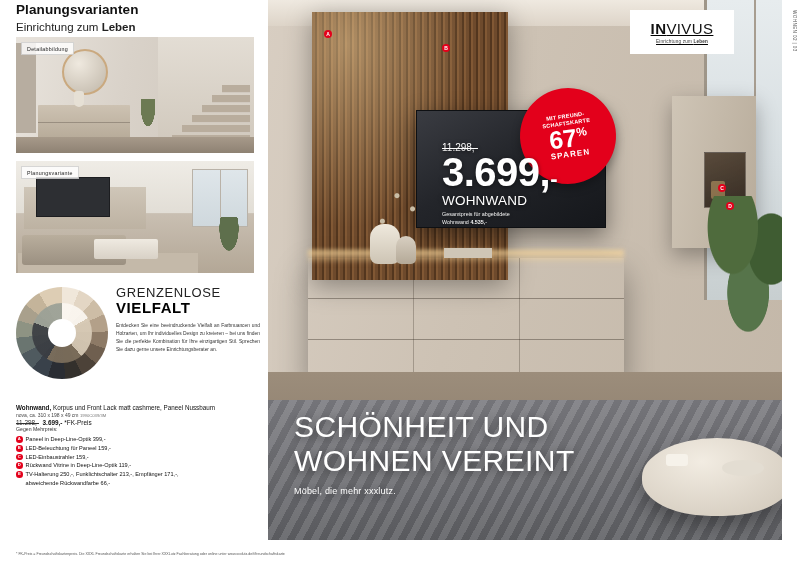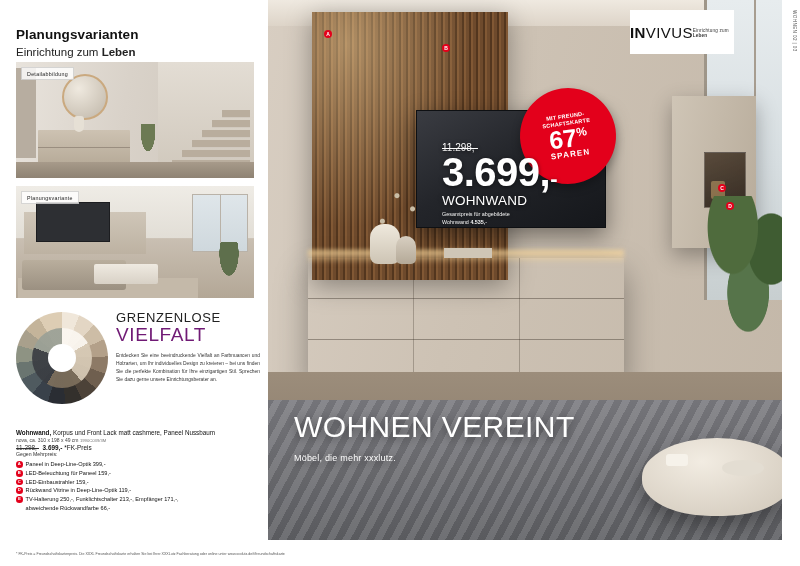--- a/index.html
+++ b/index.html
@@ -9,21 +9,21 @@
     font-family: "Liberation Sans", sans-serif;
     background: #ffffff;
     overflow: hidden;
     position: relative;
   }
   .page { position:relative; width:800px; height:566px; background:#fff; }
 
   
   .left {
     position:absolute; left:0; top:0; width:316px; height:540px;
-    background:#ffffff; padding:27px 12px 0 16px;
+    background:#ffffff; padding:2px 12px 0 16px;
   }
   .hdr-title {
     font-size:13.5px; font-weight:bold; color:#111; letter-spacing:.1px;
     margin:0 0 4px 0;
   }
   .hdr-sub {
     font-size:11.5px; color:#222; font-weight:400; margin:0 0 4px 0;
   }
   .hdr-sub b { font-weight:bold; }
 
@@ -99,21 +99,21 @@
     content:""; position:absolute; inset:16px; border-radius:50%;
     background:conic-gradient(#fbf7f1 0deg 60deg,#d8cbb7 60deg 140deg,#7d6f5c 140deg 210deg,#3a3d42 210deg 290deg,#9aa096 290deg 360deg);
     opacity:.92;
   }
   .gv-wheel:after{
     content:""; position:absolute; inset:32px; border-radius:50%;
     background:#ffffff;
   }
   .gv-txt { position:absolute; left:100px; top:0; width:144px; }
   .gv-h1 { font-size:13px; letter-spacing:.6px; color:#222; font-weight:400; }
-  .gv-h2 { font-size:19px; letter-spacing:.6px; color:#701a75; font-weight:400; margin-top:-1px; }
+  .gv-h2 { font-size:15px; letter-spacing:.6px; color:#000000; font-weight:700; margin-top:-1px; }
   .gv-p { font-size:4.9px; line-height:1.62; color:#333; margin-top:6px; text-align:justify; }
 
   
   .spec { margin-top:6px; width:244px; }
   .spec-main { font-size:6.3px; line-height:1.5; color:#111; }
   .spec-main b { font-weight:bold; }
   .spec-dim { font-size:5px; color:#444; }
   .spec-dim .tiny { font-size:4.2px; color:#777; }
   .spec-price-row { font-size:6.4px; color:#111; margin-top:1px; }
   .spec-price-row .old { text-decoration:line-through; color:#333; }
@@ -231,22 +231,22 @@
   .r-branch { position:absolute; left:6px; bottom:34px; width:52px; height:44px;
     background:radial-gradient(circle at 20% 80%, #c9bda6 0 2px, rgba(0,0,0,0) 3px),
                radial-gradient(circle at 48% 22%, #c9bda6 0 2px, rgba(0,0,0,0) 3px),
                radial-gradient(circle at 78% 52%, #c9bda6 0 2px, rgba(0,0,0,0) 3px);
   }
   .r-books { position:absolute; left:176px; top:248px; width:48px; height:10px; background:#cfc6b6; }
 
   
   .logo-box {
     position:absolute; right:66px; top:10px; width:104px; height:44px;
-    background:#ffffff; display:flex; flex-direction:row;
-    align-items:center; justify-content:center; z-index:8;
+    background:#ffffff; display:flex; flex-direction:column;
+    align-items:center; justify-content:center; z-index:8;text-decoration:underline;
   }
   .logo-main { font-size:15px; letter-spacing:.4px; color:#111; }
   .logo-main .thin { font-weight:400; }
   .logo-main .bold { font-weight:bold; }
   .logo-sub { font-size:4.6px; color:#333; letter-spacing:.2px; margin-top:2px; }
   .logo-sub b{font-weight:bold;}
 
   
   .edge-label {
     position:absolute; right:0; top:0; width:18px; height:540px;
@@ -454,20 +454,21 @@
       <div class="old">11.298,-</div>
       <div class="big"><span>3.699,</span><span class="cur">-</span></div>
       <div class="lbl">WOHNWAND</div>
       <div class="note">
         <span>Gesamtpreis für abgebildete</span><br>
         <span>Wohnwand </span><b>4.535,-</b>
       </div>
     </div>
 
     <div class="headline">
+      <div class="l1">SCHÖNHEIT UND</div>
       <div class="l2">WOHNEN VEREINT</div>
       <div class="claim">Möbel, die mehr xxxlutz.</div>
     </div>
 
     <div class="edge-label">
       <span>WOHNEN 02 | 03</span>
     </div>
   </div>
 
   <div class="footnote">* FK-Preis = Freundschaftskartenpreis. Die XXXL Freundschaftskarte erhalten Sie bei Ihrer XXXLutz Fachberatung oder online unter www.xxxlutz.de/t/freundschaftskarte</div>

